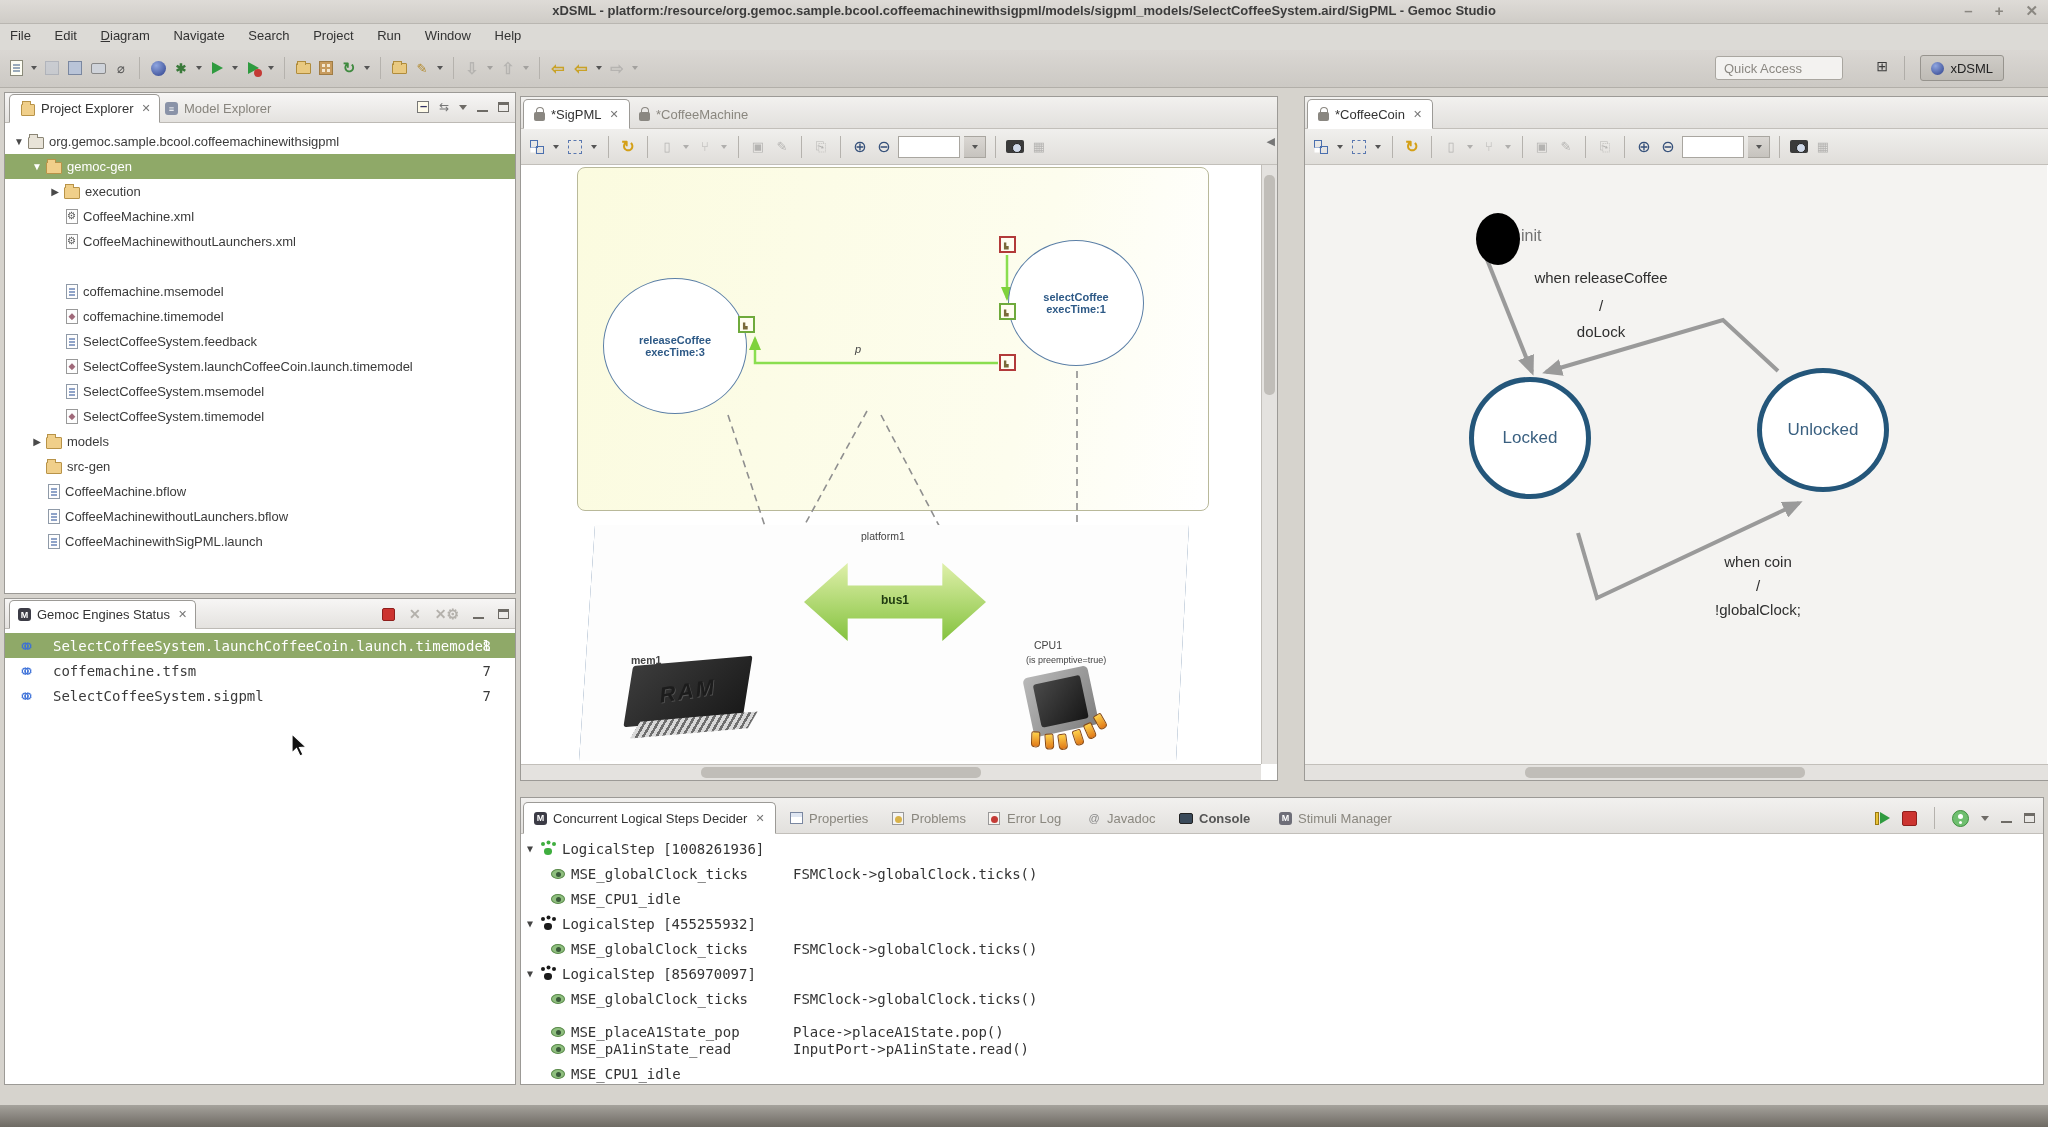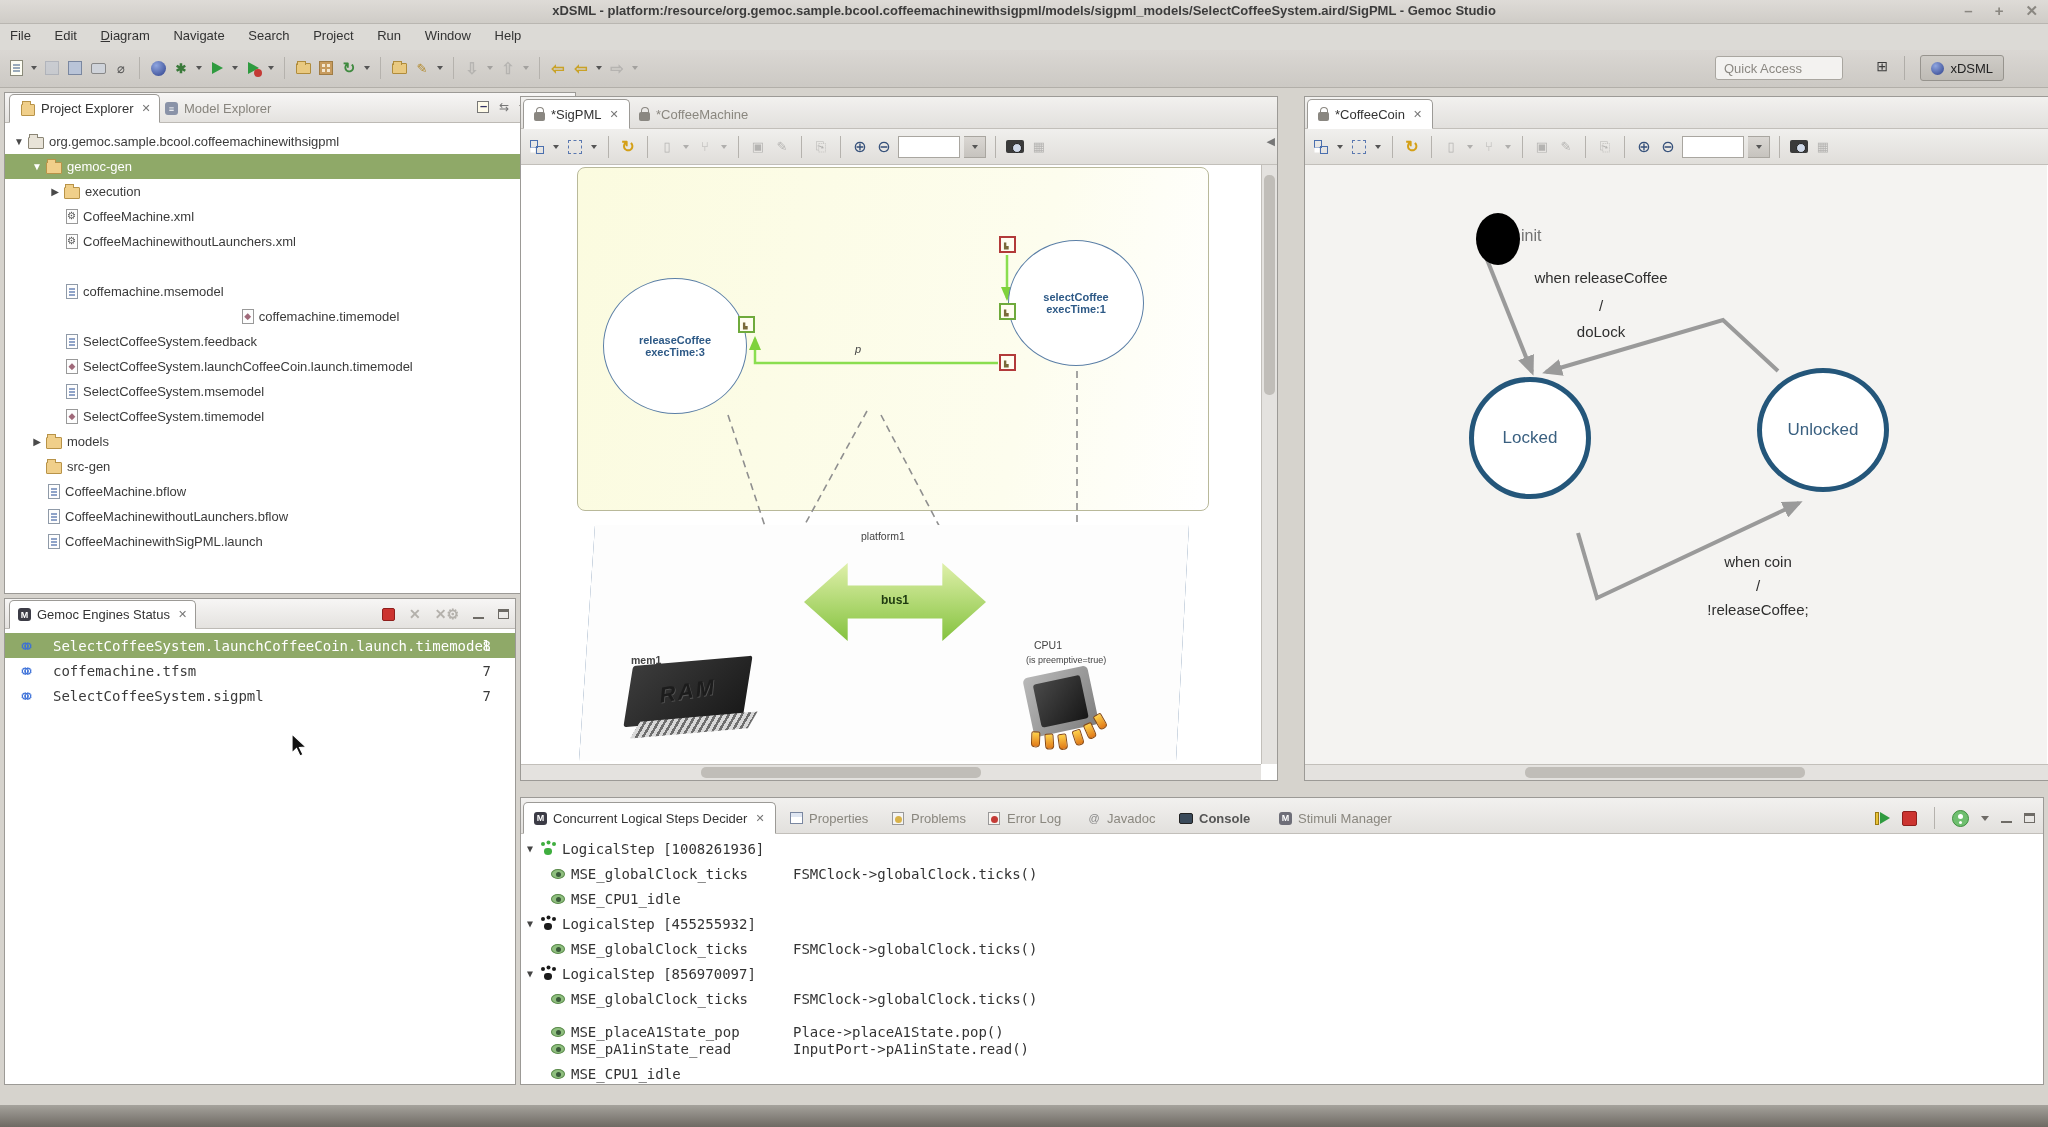--- a/index.html
+++ b/index.html
@@ -304,21 +304,21 @@
     </div>
     <div class="qa-box">Quick Access</div>
     <span class="persp-new">⊞</span>
     <span class="persp-sep"></span>
     <div class="xdsml-btn">
       <span class="i-globe" style="width:13px;height:13px;"></span>
       <span>xDSML</span>
     </div>
   </div>
 
-  <div class="view" style="left:4px; top:92px; width:572px; height:502px;">
+  <div class="view" style="left:4px; top:92px; width:512px; height:502px;">
     <div class="vhead">
       <div class="vtab" style="left:4px;">
         <span class="ic ic-folder" style="width:14px;"></span>
         <span>Project Explorer</span>
         <span class="tclose">✕</span>
       </div>
       <div class="vtab inactive" style="left:152px;">
         <span class="mcirc" style="background:#8a93a8;">≡</span>
         <span>Model Explorer</span>
       </div>
@@ -354,21 +354,21 @@
       <div class="trow ind2" style="top:106px;">
           <span class="tw"></span>
           <span class="ic ic-xml"></span>
           <span class="tlabel">CoffeeMachinewithoutLaunchers.xml</span>
         </div>
       <div class="trow ind2" style="top:156px;">
           <span class="tw"></span>
           <span class="ic ic-file"></span>
           <span class="tlabel">coffemachine.msemodel</span>
         </div>
-      <div class="trow ind2" style="top:181px;justify-content:center;">
+      <div class="trow ind2" style="top:181px;">
           <span class="tw"></span>
           <span class="ic ic-time"></span>
           <span class="tlabel">coffemachine.timemodel</span>
         </div>
       <div class="trow ind2" style="top:206px;">
           <span class="tw"></span>
           <span class="ic ic-file"></span>
           <span class="tlabel">SelectCoffeeSystem.feedback</span>
         </div>
       <div class="trow ind2" style="top:231px;">
@@ -637,21 +637,21 @@
 
       <div class="state" style="left:164px; top:212px; width:122px; height:122px;">
         <span>Locked</span>
       </div>
       <div class="state" style="left:452px; top:203px; width:132px; height:124px;">
         <span>Unlocked</span>
       </div>
 
       <div class="smlabel" style="left:343px; top:388px;">when coin</div>
       <div class="smlabel" style="left:343px; top:412px;">/</div>
-      <div class="smlabel" style="left:343px; top:436px;">!releaseCoffee;</div>
+      <div class="smlabel" style="left:343px; top:436px;">!globalClock;</div>
     </div>
     <div class="vscroll">
         <div class="vthumb" style="height:190px;"></div>
       </div>
     <div class="hscroll">
         <div class="hthumb" style="left:220px;"></div>
       </div>
   </div>
 
   <div class="view" style="left:520px; top:797px; width:1524px; height:288px;">

